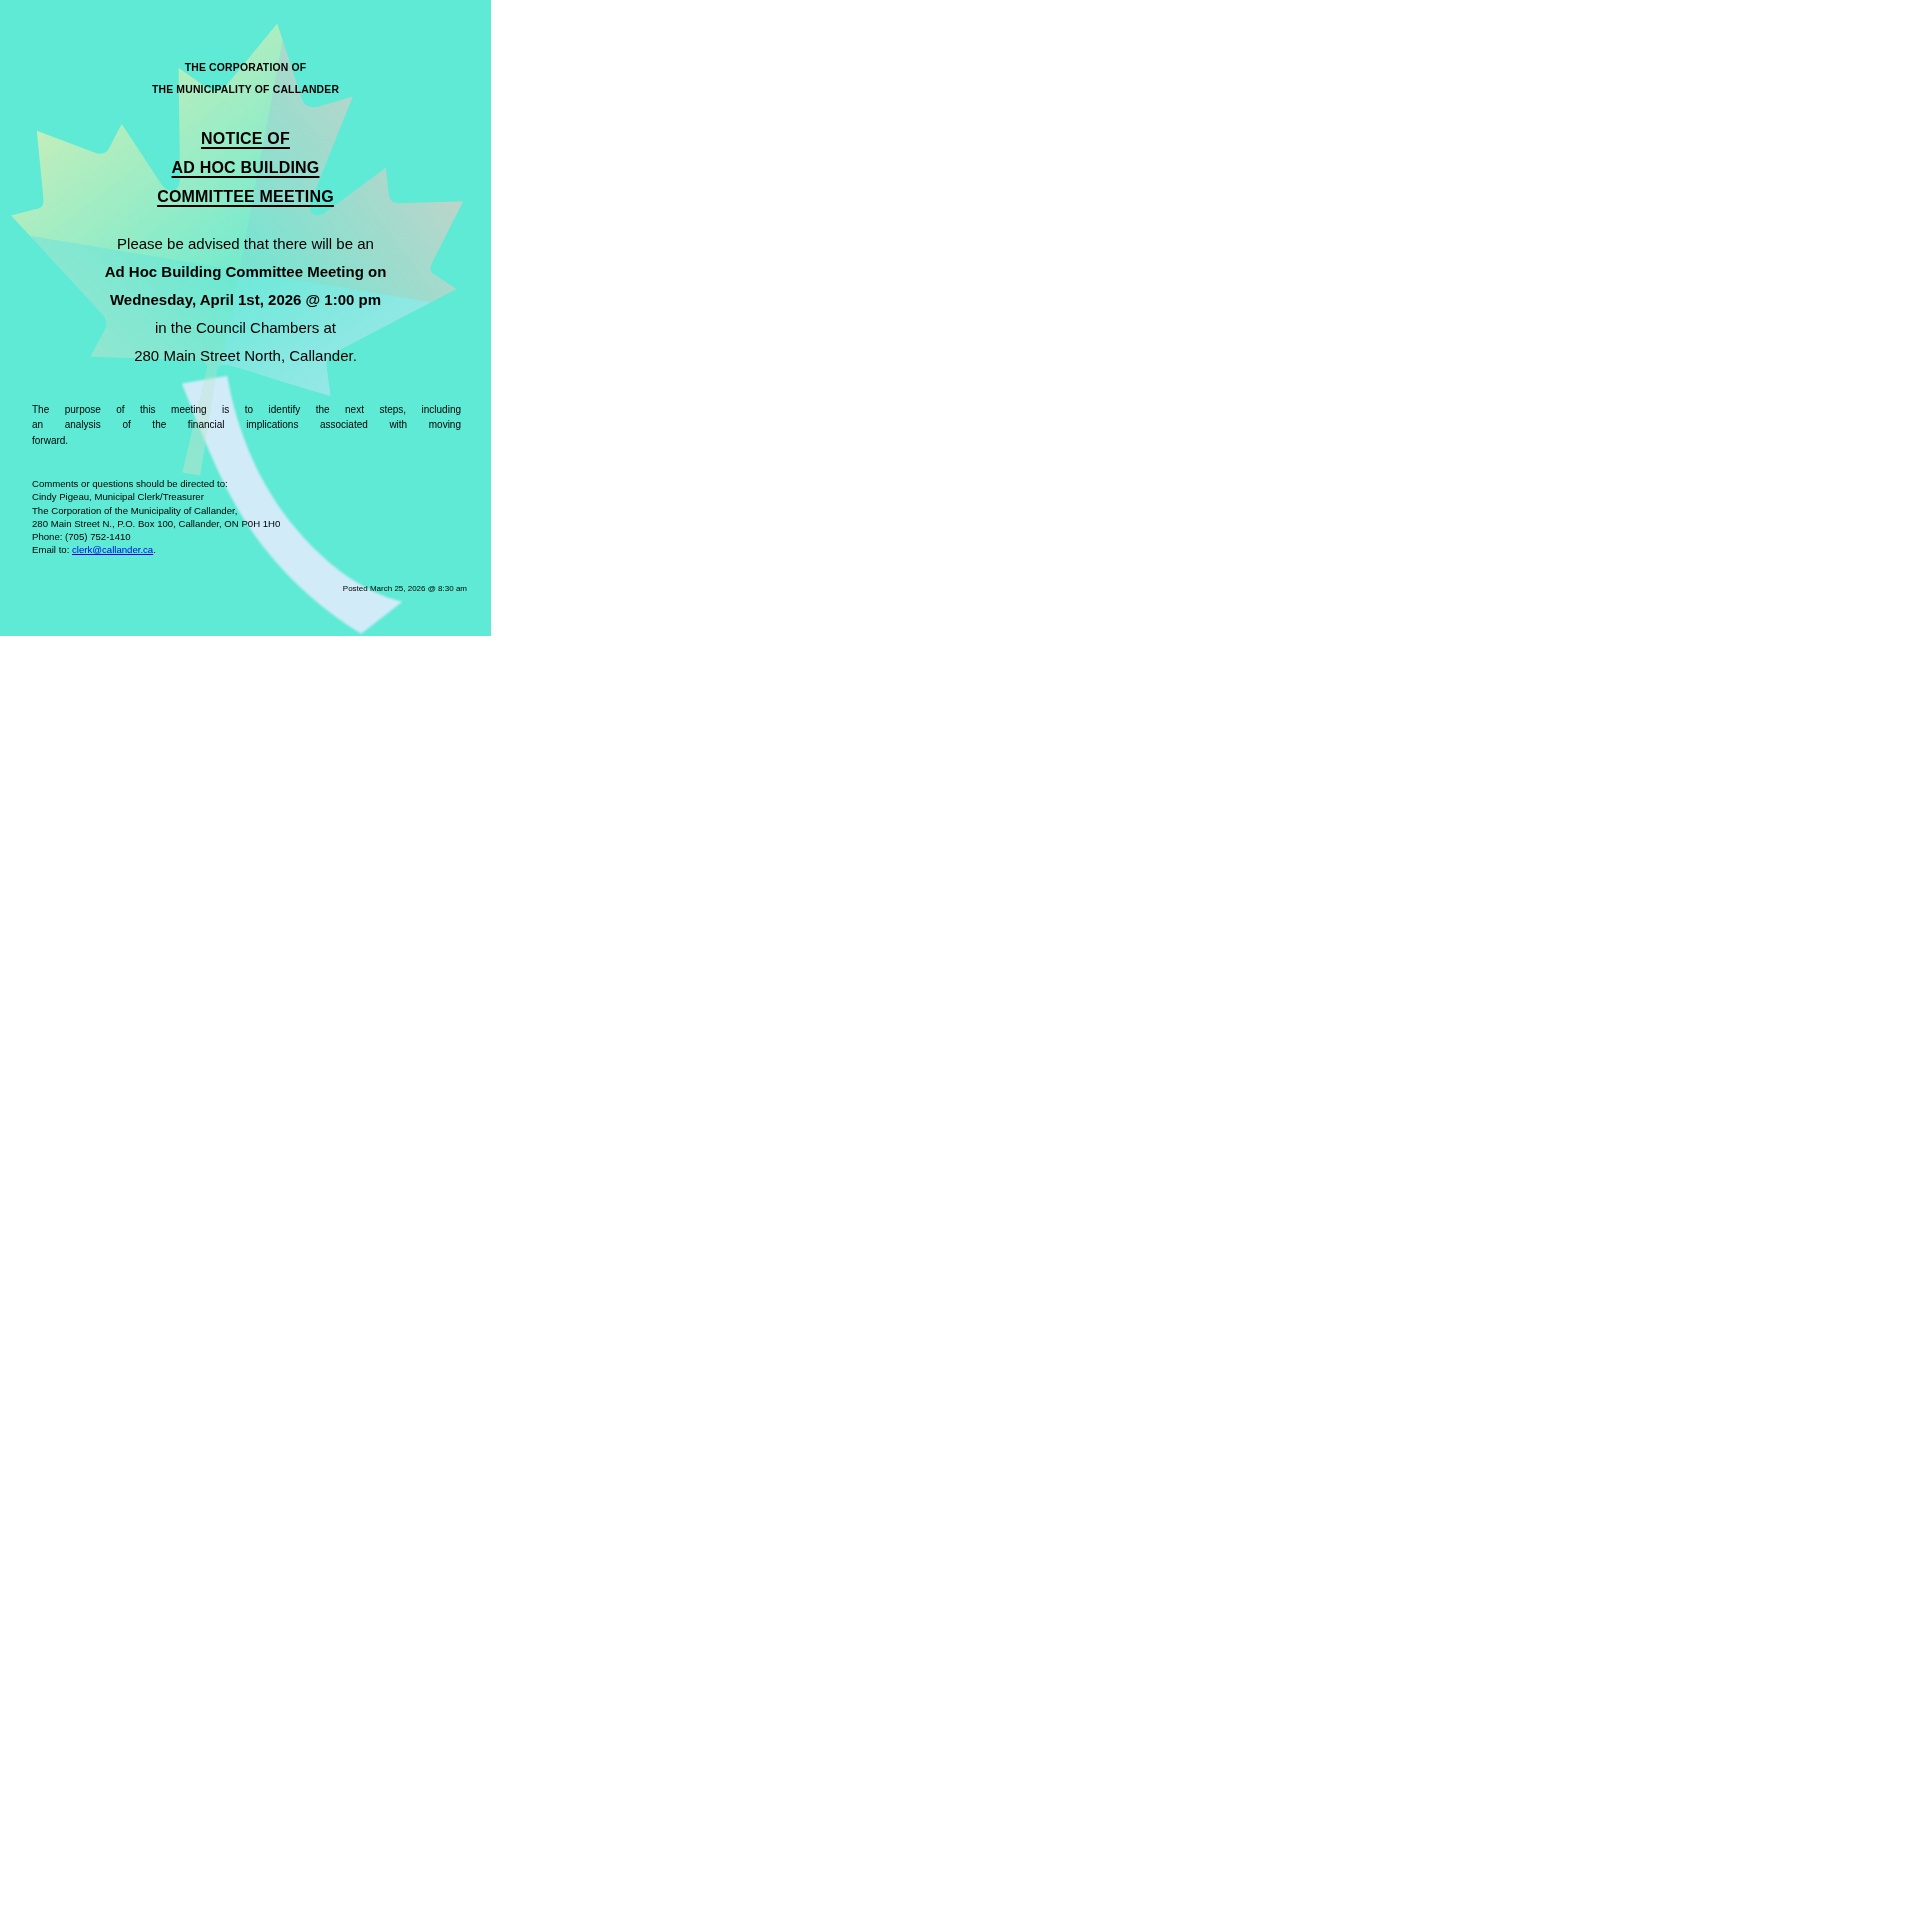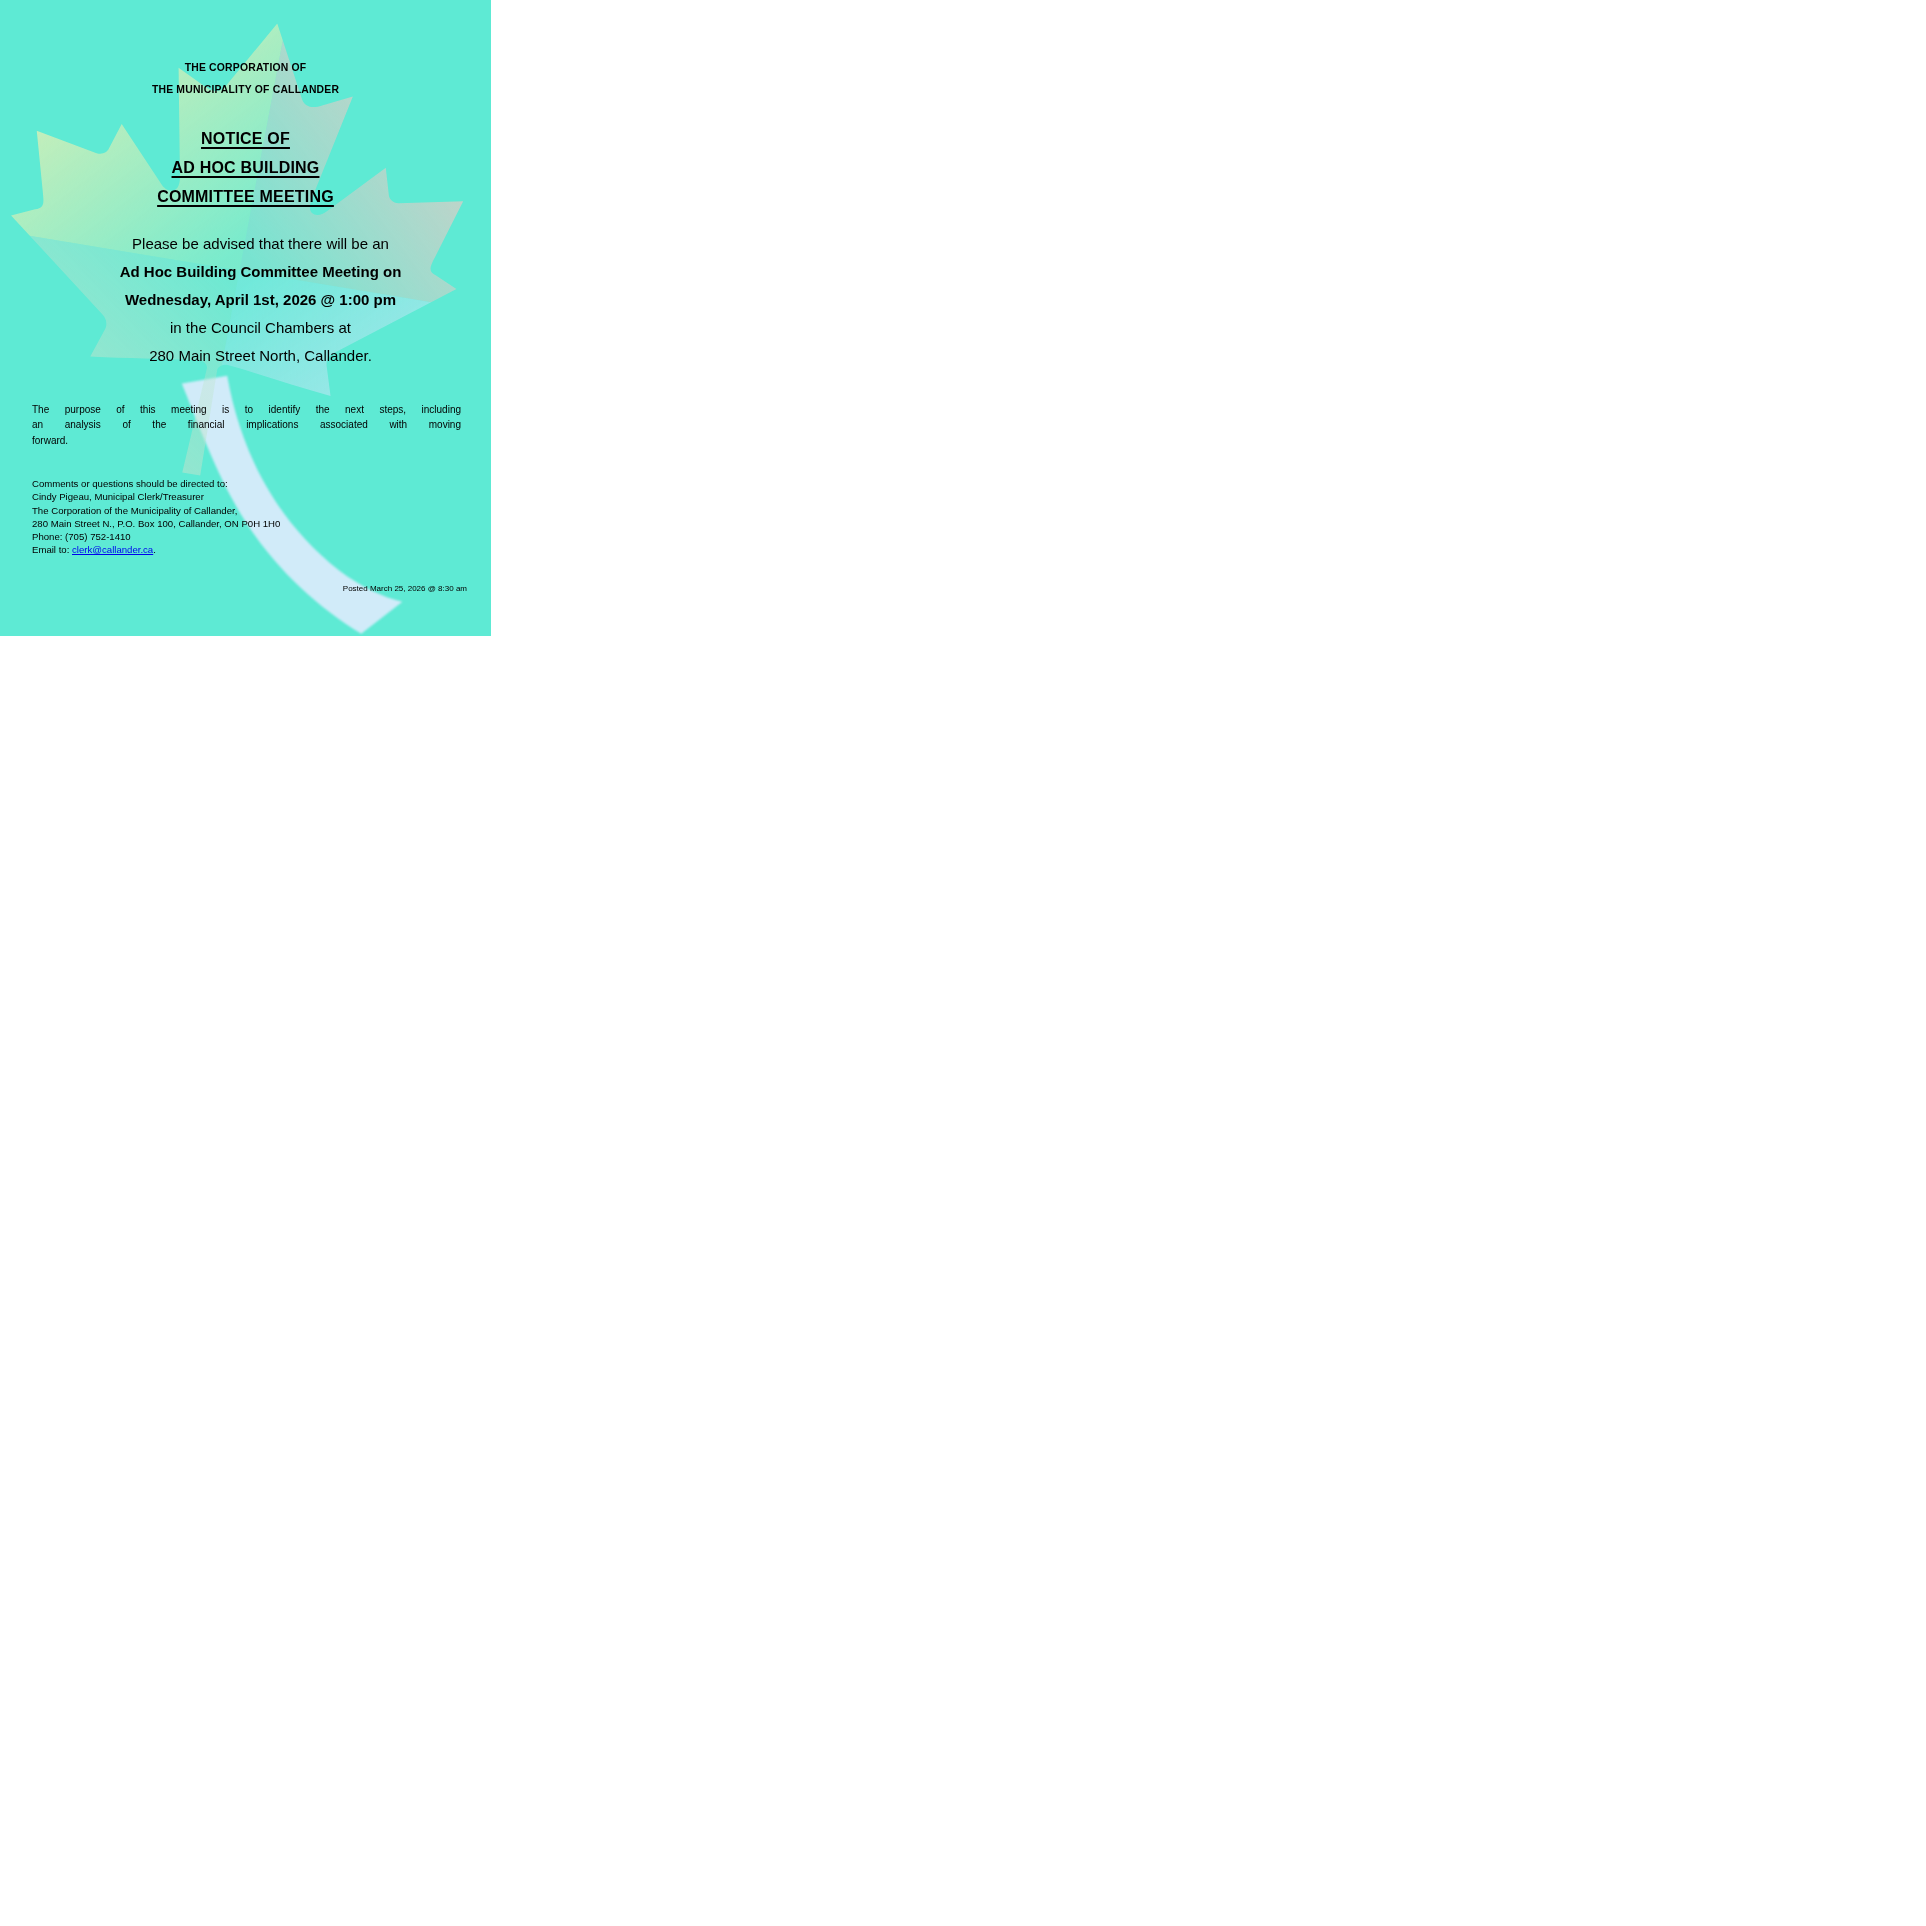--- a/index.html
+++ b/index.html
@@ -27,21 +27,21 @@
     text-align:center;font-size:16px;font-weight:700;line-height:29px;
     letter-spacing:0.2px;
   }
   .notice-title .uline{
     text-decoration:underline;
     text-decoration-thickness:1.5px;
     text-underline-offset:3.1px;
   }
   .announcement{
     position:absolute;top:230px;left:0;width:491px;
-    text-align:center;font-size:15px;font-weight:400;line-height:28px;margin-left:15px;
+    text-align:center;font-size:15px;font-weight:400;line-height:28px;
   }
   .announcement .bold{font-weight:700;}
   .purpose{
     position:absolute;top:402px;left:32px;width:429px;
     font-size:10px;line-height:15.4px;text-align:left;
   }
   .purpose .just{text-align:justify;text-align-last:justify;}
   .contact{
     position:absolute;top:477px;left:32px;width:429px;
     font-size:9.6px;line-height:13.3px;text-align:left;

